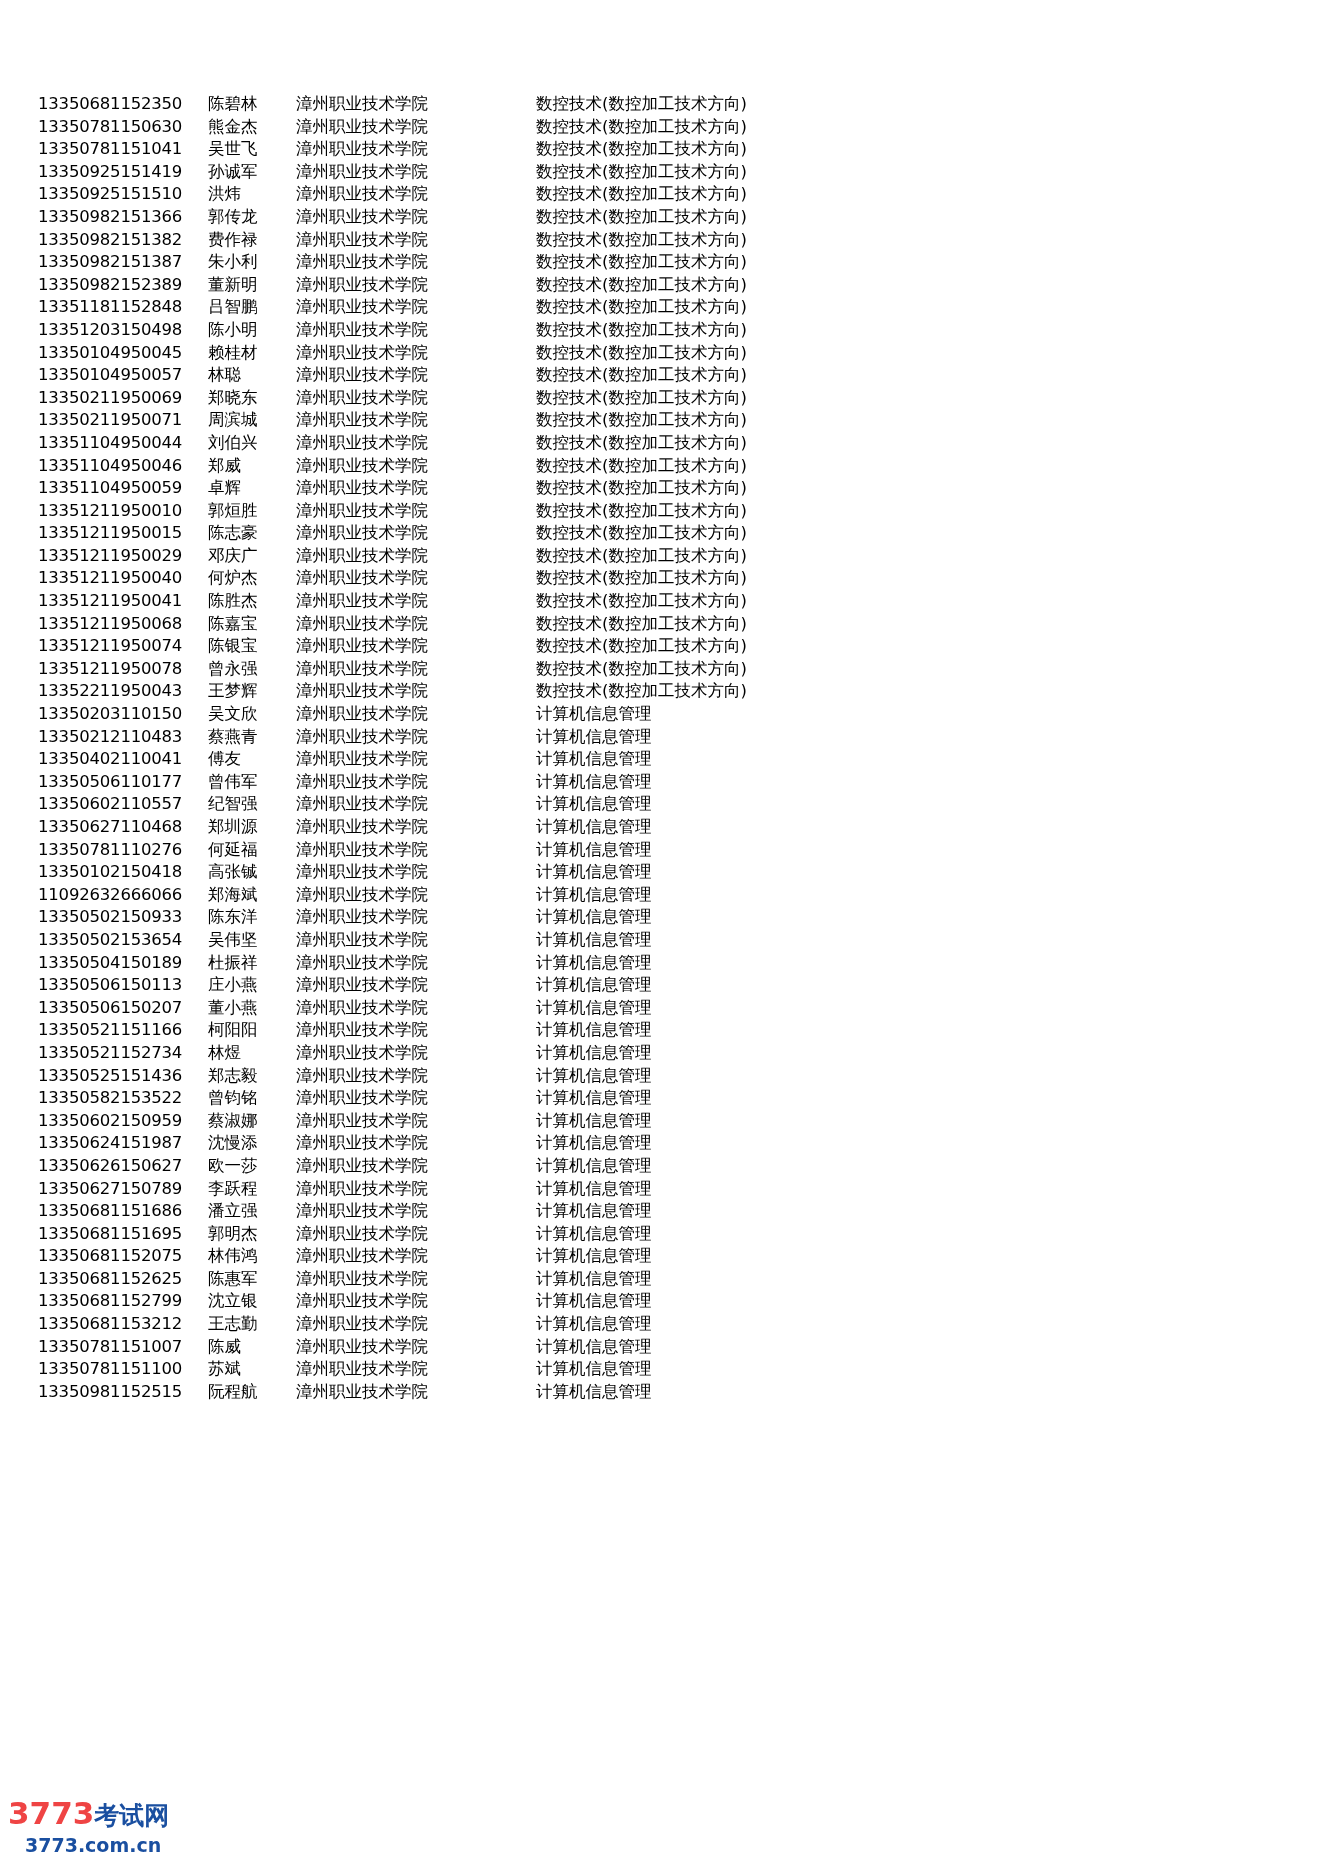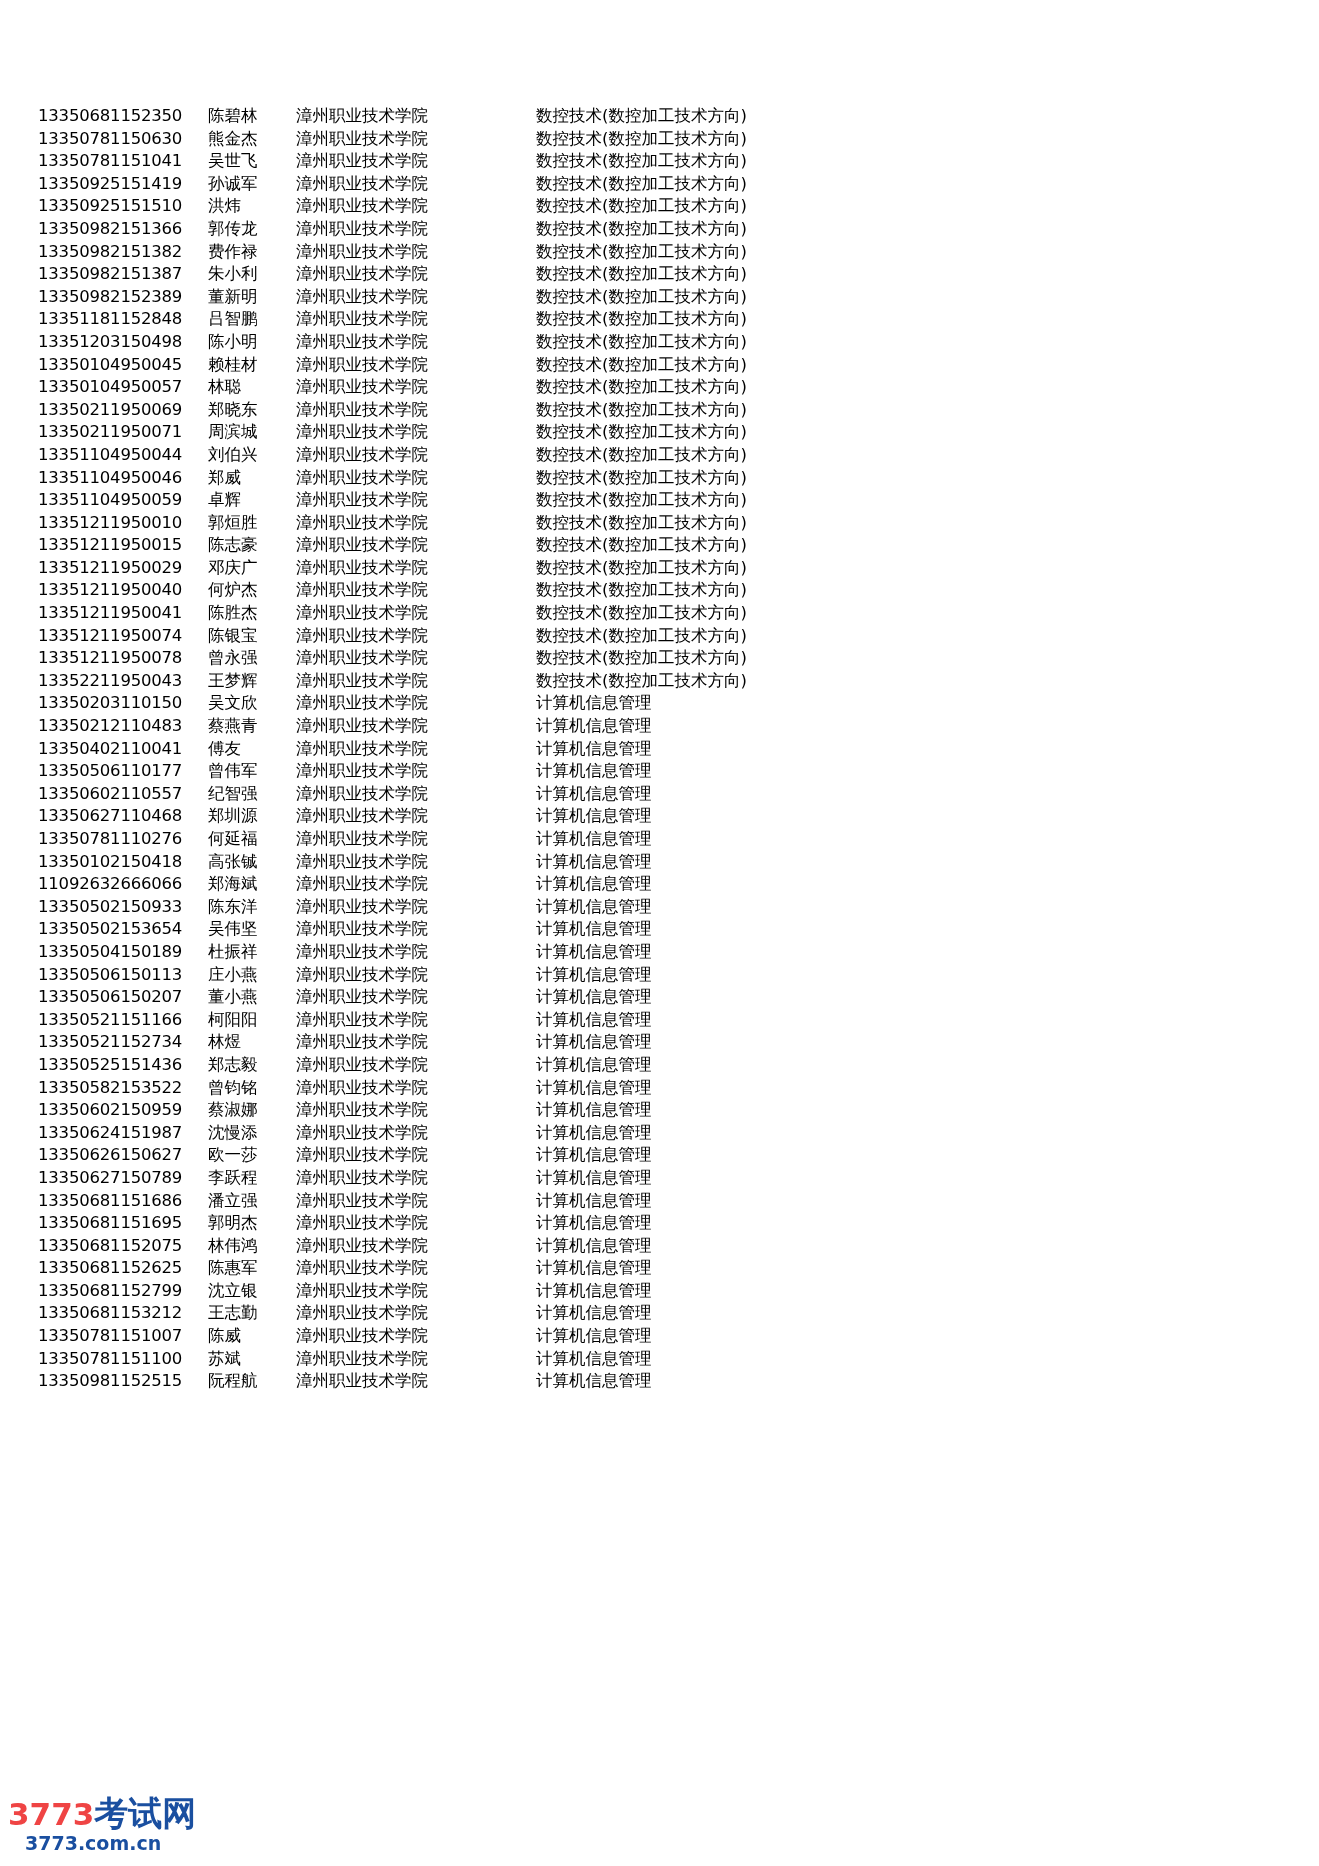--- a/index.html
+++ b/index.html
@@ -18,21 +18,21 @@
   #page {
     position: absolute;
     left: 0;
     top: 0;
     width: 1319px;
     height: 1866px;
   }
   #table-wrap {
     position: absolute;
     left: 38px;
-    top: 108px;
+    top: 96px;
     width: 900px;
   }
   table.roster {
     border-collapse: collapse;
     font-size: 16.5px;
     line-height: 1.0;
   }
   table.roster td {
     padding: 0;
     white-space: nowrap;
@@ -67,21 +67,21 @@
     font-weight: bold;
     color: #1a4fa0;
     letter-spacing: 0px;
     line-height: 34px;
   }
   .wm-main .num {
     color: #ef4444;
   }
   .wm-main .cn {
     color: #1a4fa0;
-    font-size: 34px;
+    font-size: 25px;
   }
   .wm-url {
     font-size: 19px;
     font-weight: bold;
     color: #1a4fa0;
     letter-spacing: 0px;
     line-height: 22px;
     margin-top: 1px;
     margin-left: 17px;
   }
@@ -222,20 +222,26 @@
           </tr>
           <tr>
             <td class="col-id">13351211950040</td>
             <td class="col-name">何炉杰</td>
             <td class="col-school">漳州职业技术学院</td>
             <td class="col-major">数控技术(数控加工技术方向)</td>
           </tr>
           <tr>
             <td class="col-id">13351211950041</td>
             <td class="col-name">陈胜杰</td>
+            <td class="col-school">漳州职业技术学院</td>
+            <td class="col-major">数控技术(数控加工技术方向)</td>
+          </tr>
+          <tr>
+            <td class="col-id">13351211950068</td>
+            <td class="col-name">陈嘉宝</td>
             <td class="col-school">漳州职业技术学院</td>
             <td class="col-major">数控技术(数控加工技术方向)</td>
           </tr>
           <tr>
             <td class="col-id">13351211950074</td>
             <td class="col-name">陈银宝</td>
             <td class="col-school">漳州职业技术学院</td>
             <td class="col-major">数控技术(数控加工技术方向)</td>
           </tr>
           <tr>

